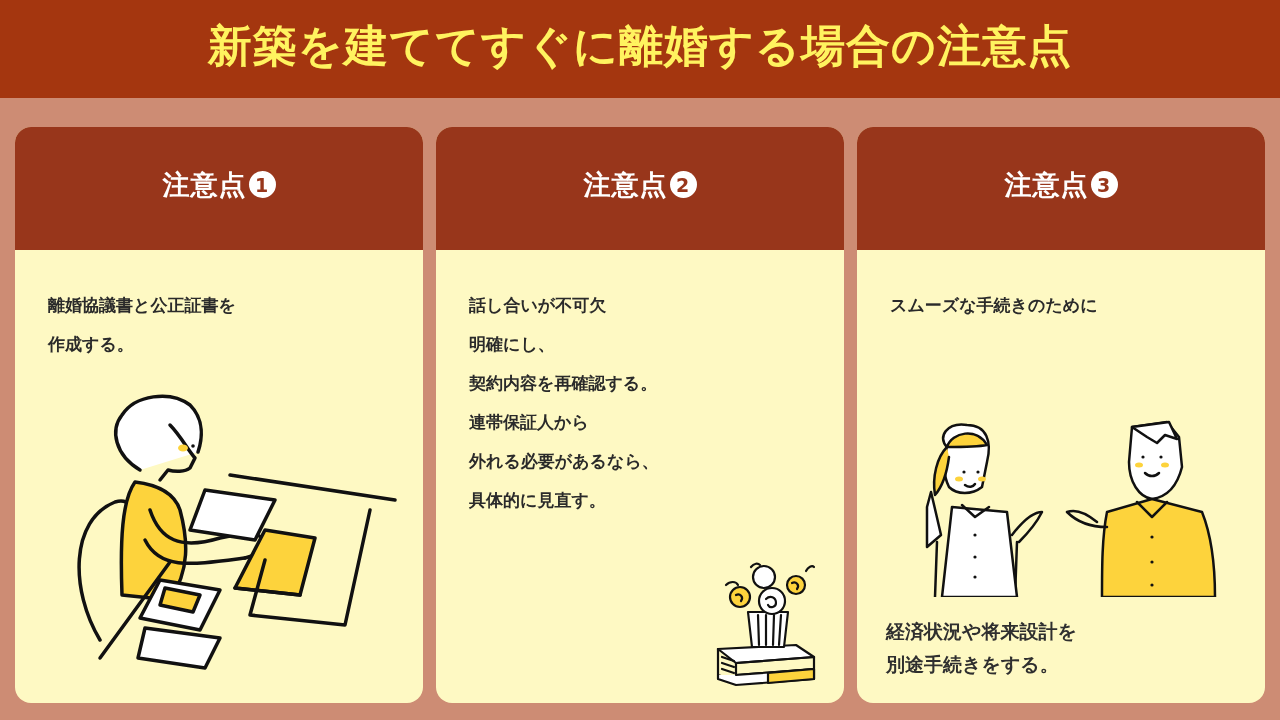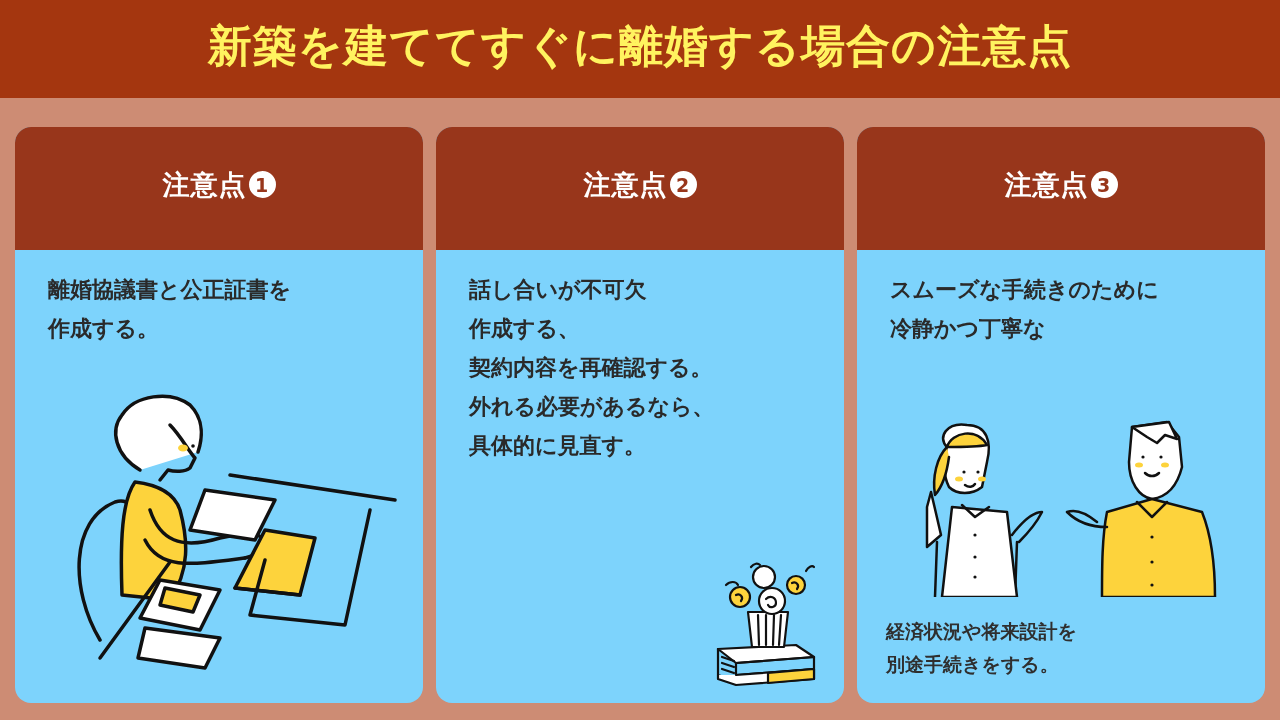--- a/index.html
+++ b/index.html
@@ -13,39 +13,39 @@
       position: absolute; left: 0; top: 0; width: 1280px; height: 98px;
       background: #a4360f;
       display: flex; align-items: center; justify-content: center;
     }
     .title {
       color: #fff35f; font-size: 44px; font-weight: bold; letter-spacing: 1px;
       margin-top: -6px;
     }
     .card {
       position: absolute; top: 127px; height: 576px; width: 408px;
-      background: #7dd3fc; border-radius: 16px; overflow: hidden;
+      background: #fef9c3; border-radius: 16px; overflow: hidden;
     }
     .card-head {
       height: 123px; background: #98361b;
       display: flex; align-items: center; justify-content: center;
     }
     .card-head-label {
       color: #ffffff; font-size: 27px; font-weight: bold; letter-spacing: 1px;
       margin-top: -8px; display: flex; align-items: center;
     }
     .num-badge {
       display: inline-flex; align-items: center; justify-content: center;
       width: 27px; height: 27px; border-radius: 50%;
       background: #ffffff; color: #98361b; font-size: 19px; font-weight: bold;
       margin-left: 2px;
     }
     .card-body {
-      padding: 20px 0 0 33px;
-      color: #2a2a2a; font-weight: bold; font-size: 22px; line-height: 39px;
+      padding: 36px 0 0 33px;
+      color: #2a2a2a; font-weight: bold; font-size: 17px; line-height: 39px;
     }
     .card-body .line { display: block; white-space: nowrap; }
     .sub-note {
       position: absolute; left: 29px; top: 488px;
       color: #2f2f2f; font-size: 19px; line-height: 33px; font-weight: bold;
     }
     .sub-note .line { display: block; white-space: nowrap; }
     .illus { position: absolute; }
   </style>
 </head>
@@ -100,22 +100,23 @@
 
 <section class="card" style="left:436px;">
   <div class="card-head">
     <div class="card-head-label">
       <span>注意点</span>
       <span class="num-badge">2</span>
     </div>
   </div>
   <div class="card-body">
     <span class="line">話し合いが不可欠</span>
-    <span class="line">作成する、</span>
+    <span class="line">明確にし、</span>
     <span class="line">契約内容を再確認する。</span>
+    <span class="line">連帯保証人から</span>
     <span class="line">外れる必要があるなら、</span>
     <span class="line">具体的に見直す。</span>
   </div>
   <svg class="illus" style="left:270px; top:430px;" width="120" height="130" viewBox="0 0 120 130" fill="none" stroke="#111" stroke-width="2.2" stroke-linecap="round" stroke-linejoin="round">
 
     <path d="M12 92 L90 88 L108 100 L30 106 Z" fill="#fff"></path>
     <path d="M12 92 L12 118 L30 124 L30 106"></path>
     <path d="M30 106 L108 100 L108 112 L30 118"></path>
     <path d="M30 118 L108 112 L108 122 L30 128 L12 122 L12 118" fill="#fff"></path>
     <path d="M62 116 L108 112 L108 122 L62 126 Z" fill="#fdd33c"></path>
@@ -140,21 +141,20 @@
 
 <section class="card" style="left:857px;">
   <div class="card-head">
     <div class="card-head-label">
       <span>注意点</span>
       <span class="num-badge">3</span>
     </div>
   </div>
   <div class="card-body">
     <span class="line">スムーズな手続きのために</span>
-    <span class="line">冷静かつ丁寧な</span>
   </div>
   <svg class="illus" style="left:50px; top:290px;" width="320" height="180" viewBox="0 0 320 180" fill="none" stroke="#111" stroke-width="2.5" stroke-linecap="round" stroke-linejoin="round">
 
     <path d="M40 30 C30 20 40 5 60 8 C80 8 85 25 80 45 L75 70 C65 78 50 78 42 70 C36 58 36 45 40 30 Z" fill="#fff"></path>
     <path d="M40 30 C45 15 70 10 80 28 C70 30 55 30 40 30 Z" fill="#fdd33c"></path>
     <path d="M40 30 C30 40 25 60 28 78 C35 70 40 55 42 40" fill="#fdd33c"></path>
     <ellipse cx="52" cy="62" rx="4" ry="2.5" fill="#fdd33c" stroke="none"></ellipse>
     <ellipse cx="75" cy="62" rx="4" ry="2.5" fill="#fdd33c" stroke="none"></ellipse>
     <circle cx="57" cy="55" r="1.6" fill="#111" stroke="none"></circle>
     <circle cx="71" cy="55" r="1.6" fill="#111" stroke="none"></circle>

